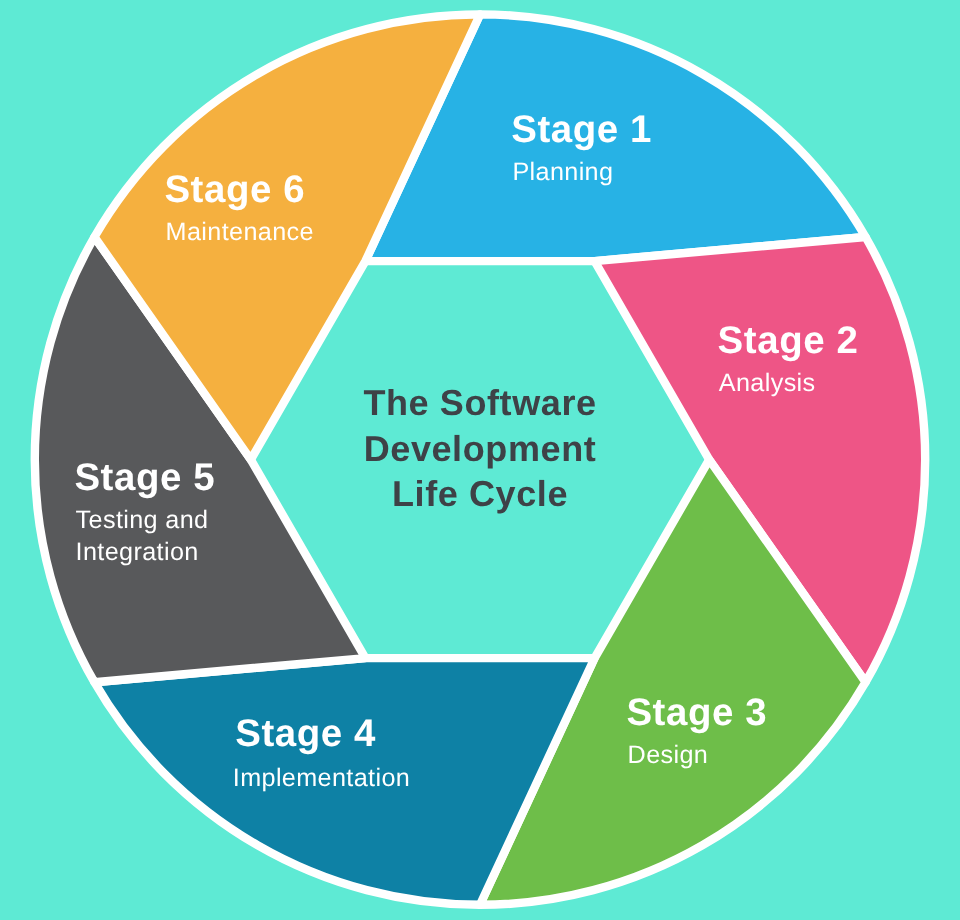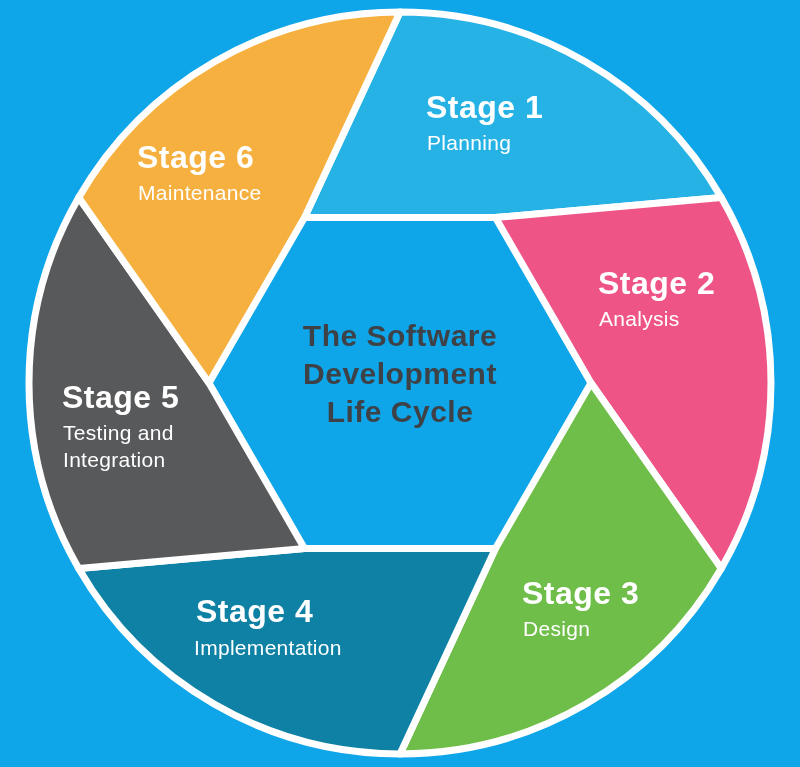--- a/index.html
+++ b/index.html
@@ -5,21 +5,21 @@
   html, body {
     margin: 0;
     padding: 0;
     background: #ffffff;
     font-family: "Liberation Sans", sans-serif;
   }
   .canvas {
     position: relative;
     width: 800px;
     height: 767px;
-    background: #0ea5e9;
+    background: #5eead4;
     overflow: hidden;
   }
   svg { display: block; }
   .blade {
     stroke: #ffffff;
     stroke-width: 7;
     stroke-linejoin: round;
   }
   .stage-label {
     fill: #ffffff;

